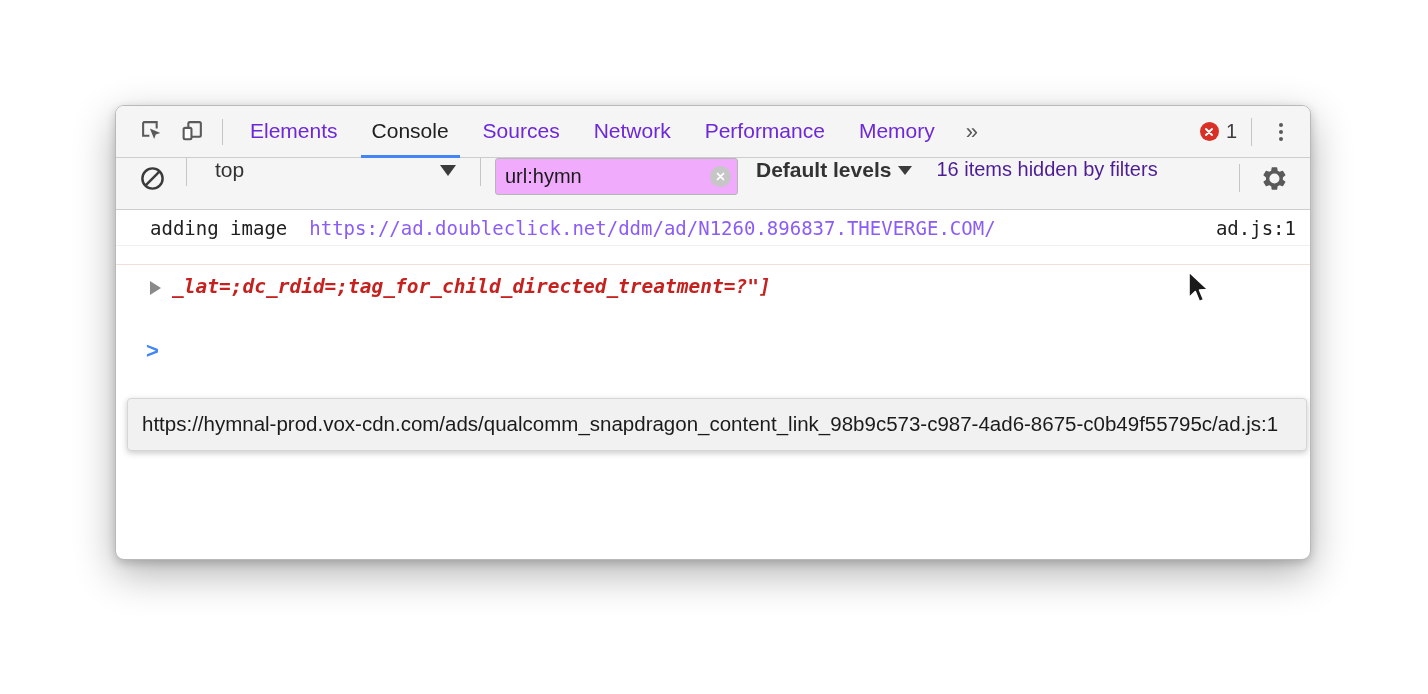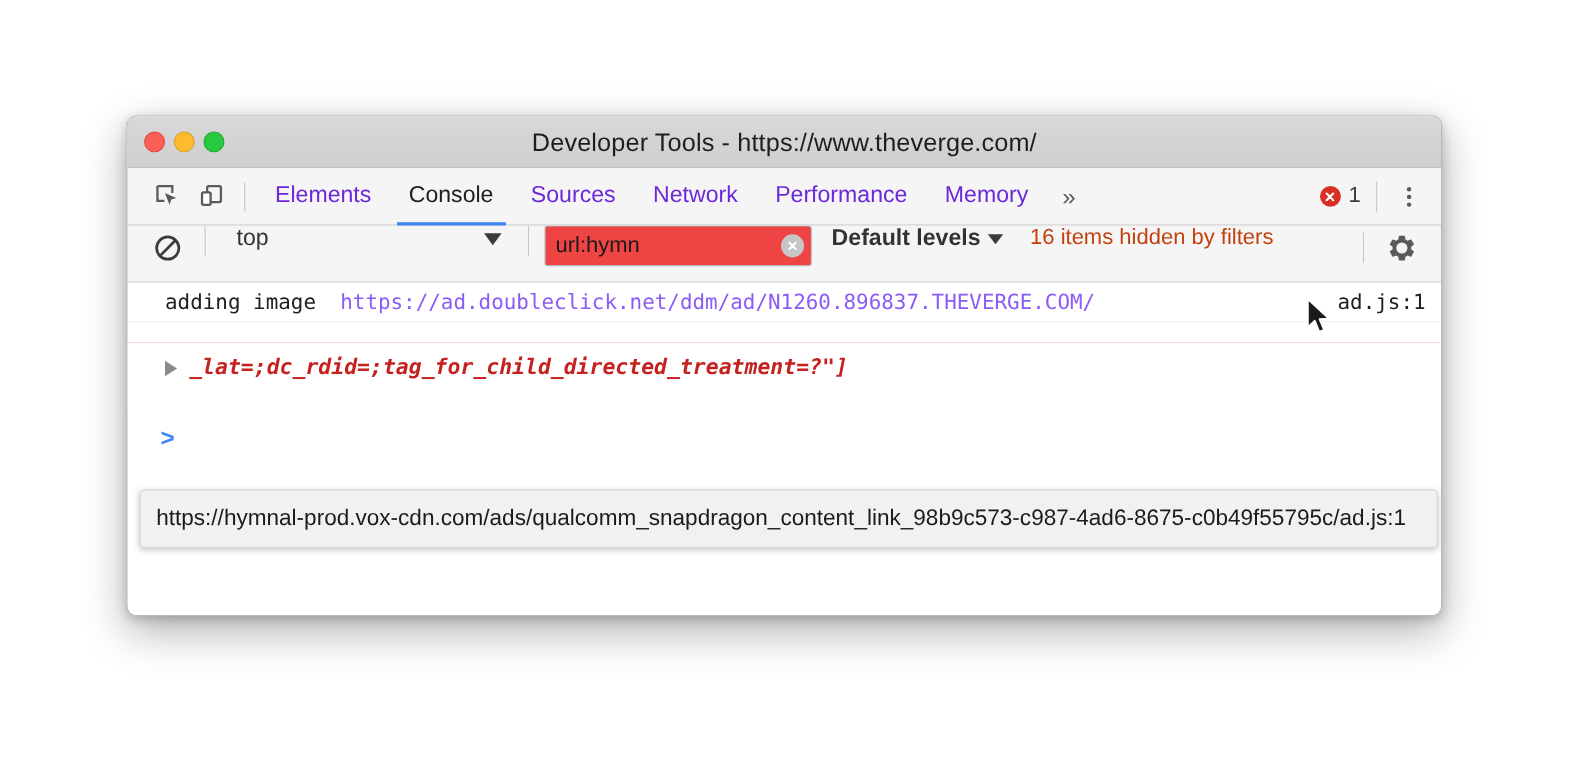--- a/index.html
+++ b/index.html
@@ -191,21 +191,21 @@
   .caret.small {
     border-left-width: 7px;
     border-right-width: 7px;
     border-top-width: 9px;
     margin-left: 7px;
     margin-right: 0;
   }
   #filter-input-wrap {
     width: 243px;
     height: 37px;
-    background: #ef4444;
+    background: #f0abfc;
     border: 1px solid #b6b6b6;
     border-radius: 3px;
     display: flex;
     align-items: center;
     padding: 0 6px 0 9px;
     box-sizing: border-box;
   }
   #filter-input {
     border: 0;
     outline: 0;
@@ -231,21 +231,21 @@
     align-items: center;
     margin-left: 18px;
     font-weight: bold;
   }
   #levels-label {
     font-size: 21px;
     color: #333;
   }
   #hidden-msg {
     font-size: 20px;
-    color: #c2410c;
+    color: #4c1d95;
     margin-left: 24px;
   }
   #filterbar-right {
     margin-left: auto;
     display: flex;
     align-items: center;
     padding-right: 16px;
   }
   .vsep {
     width: 1px;
@@ -361,28 +361,20 @@
     top: 270px;
     z-index: 40;
     pointer-events: none;
   }
 </style>
 </head>
 <body>
 
 <div id="devtools-window">
 
-  <div id="titlebar">
-    <div class="traffic-lights">
-      <span class="dot red"></span>
-      <span class="dot yellow"></span>
-      <span class="dot green"></span>
-    </div>
-    <div id="window-title">Developer Tools - https://www.theverge.com/</div>
-  </div>
 
   <div id="tabbar">
     <div class="icon-btn">
       <svg width="25" height="25" viewBox="0 0 24 24">
         <path d="M3 3 h13 v6 M3 3 v13 h6" fill="none" stroke="#5a5a5a" stroke-width="2"></path>
         <path d="M9.5 9 L19.5 13.4 L15.1 14.8 L13.6 19.3 Z" fill="#5a5a5a"></path>
       </svg>
     </div>
     <div class="icon-btn">
       <svg width="25" height="25" viewBox="0 0 24 24">

